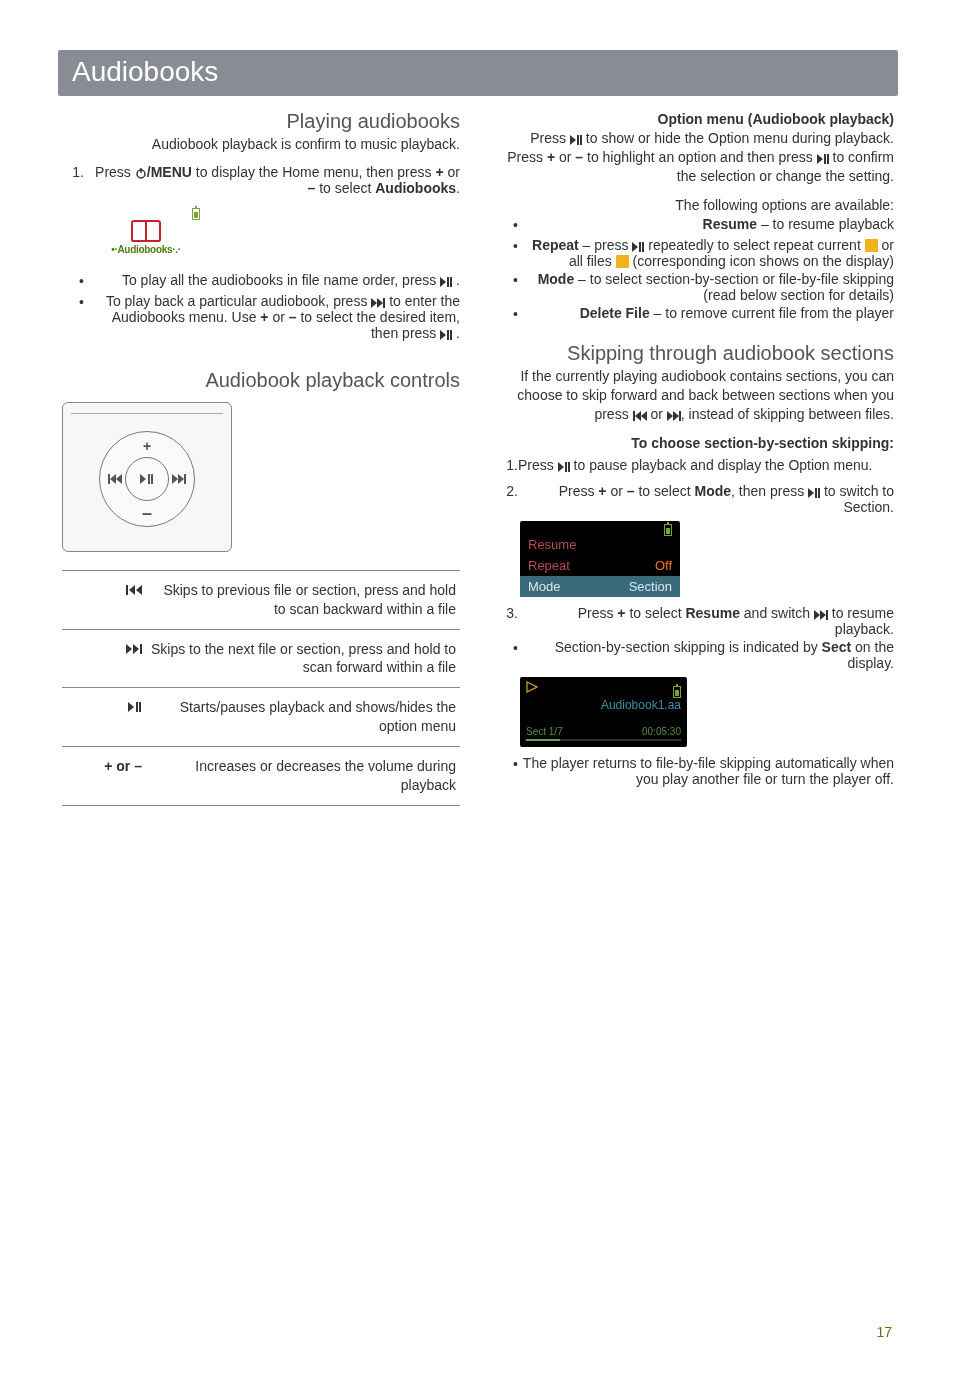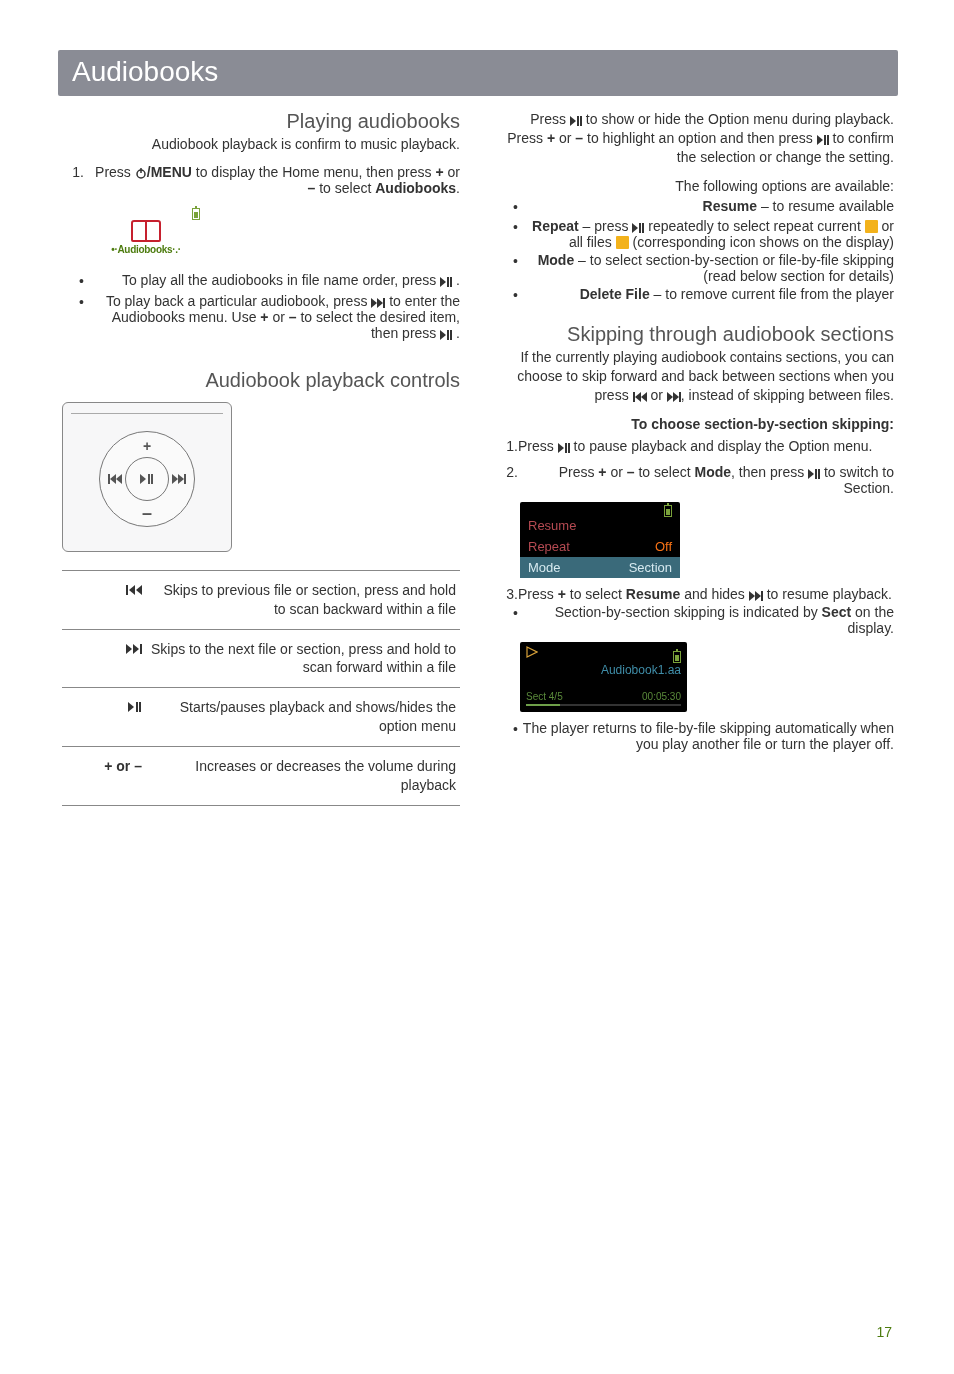--- a/index.html
+++ b/index.html
@@ -282,37 +282,38 @@
         </tr>
         <tr>
           <td class="bold">+ or –</td>
           <td>Increases or decreases the volume during playback</td>
         </tr>
       </tbody>
         </table>
     </div>
 
     <div class="col">
+      <p class="bold">Option menu (Audiobook playback)</p>
       <p>
         <span>Press </span><span class="icon"><svg width="12" height="10" viewBox="0 0 12 10">
               <polygon points="0,0 6,5 0,10" fill="#333"></polygon>
               <rect x="7" y="0" width="2" height="10" fill="#333"></rect>
               <rect x="10" y="0" width="2" height="10" fill="#333"></rect>
             </svg></span><span> to show or hide the Option menu during playback. Press </span><span class="bold">+</span><span> or </span><span class="bold">–</span><span> to highlight an option and then press </span><span class="icon"><svg width="12" height="10" viewBox="0 0 12 10">
               <polygon points="0,0 6,5 0,10" fill="#333"></polygon>
               <rect x="7" y="0" width="2" height="10" fill="#333"></rect>
               <rect x="10" y="0" width="2" height="10" fill="#333"></rect>
             </svg></span><span> to confirm the selection or change the setting.</span>
       </p>
 
       <p class="mt10">The following options are available:</p>
 
       <div class="bullet-item">
         <div class="dot">•</div>
-        <div class="txt"><span class="bold">Resume</span><span> – to resume available</span></div>
+        <div class="txt"><span class="bold">Resume</span><span> – to resume playback</span></div>
       </div>
       <div class="bullet-item">
         <div class="dot">•</div>
         <div class="txt">
           <span class="bold">Repeat</span><span> – press </span><span class="icon"><svg width="12" height="10" viewBox="0 0 12 10">
                 <polygon points="0,0 6,5 0,10" fill="#333"></polygon>
                 <rect x="7" y="0" width="2" height="10" fill="#333"></rect>
                 <rect x="10" y="0" width="2" height="10" fill="#333"></rect>
               </svg></span><span> repeatedly to select repeat current </span><span class="yellow-box"></span><span> or all files </span><span class="yellow-box"></span><span> (corresponding icon shows on the display)</span>
         </div>
@@ -377,21 +378,21 @@
           </div>
         <div class="row sel">
             <span>Mode</span>
             <span>Section</span>
           </div>
       </div>
 
       <div class="num-item" style="margin-top:6px;">
         <div class="num">3.</div>
         <div>
-          <span>Press </span><span class="bold">+</span><span> to select </span><span class="bold">Resume</span><span> and hides </span><span class="icon"><svg width="14" height="10" viewBox="0 0 14 10">
+          <span>Press </span><span class="bold">+</span><span> to select </span><span class="bold">Resume</span><span> and switch </span><span class="icon"><svg width="14" height="10" viewBox="0 0 14 10">
                 <polygon points="0,0 6,5 0,10" fill="#333"></polygon>
                 <polygon points="6,0 12,5 6,10" fill="#333"></polygon>
                 <rect x="12" y="0" width="2" height="10" fill="#333"></rect>
               </svg></span><span> to resume playback.</span>
         </div>
       </div>
 
       <div class="bullet-item">
         <div class="dot">•</div>
         <div class="txt">
@@ -401,21 +402,21 @@
 
       <div class="screen2">
         <div class="toprow">
           <span><svg class="play-ic" viewBox="0 0 12 12">
                 <polygon points="1,1 11,6 1,11" fill="none" stroke="#d8a23a" stroke-width="1.2"></polygon>
               </svg></span>
           <div class="battery-tiny"></div>
         </div>
         <div class="fname">Audiobook1.aa</div>
         <div class="bottom">
-          <span>Sect 4/5</span>
+          <span>Sect 1/7</span>
           <span>00:05:30</span>
         </div>
         <div class="bar">
             <div class="fill"></div>
           </div>
       </div>
 
       <div class="bullet-item">
         <div class="dot">•</div>
         <div class="txt">The player returns to file-by-file skipping automatically when you play another file or turn the player off.</div>

